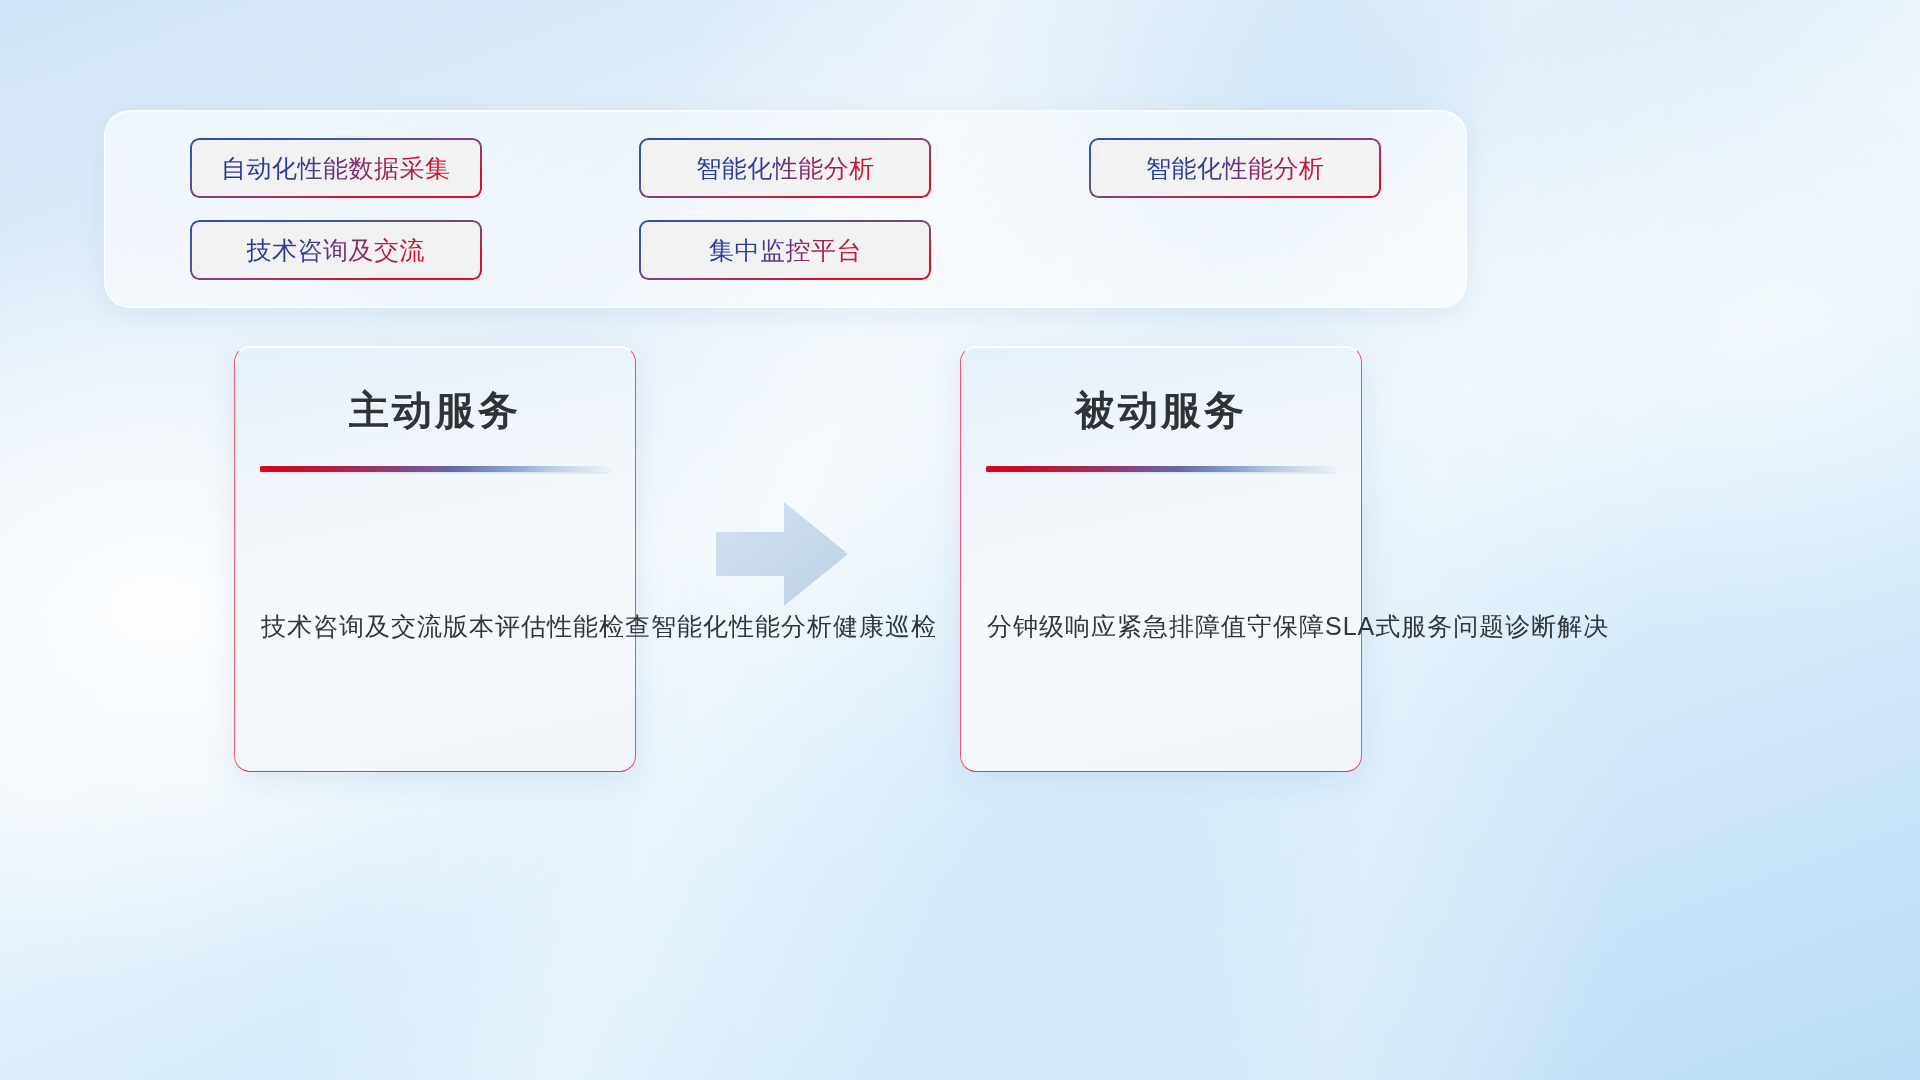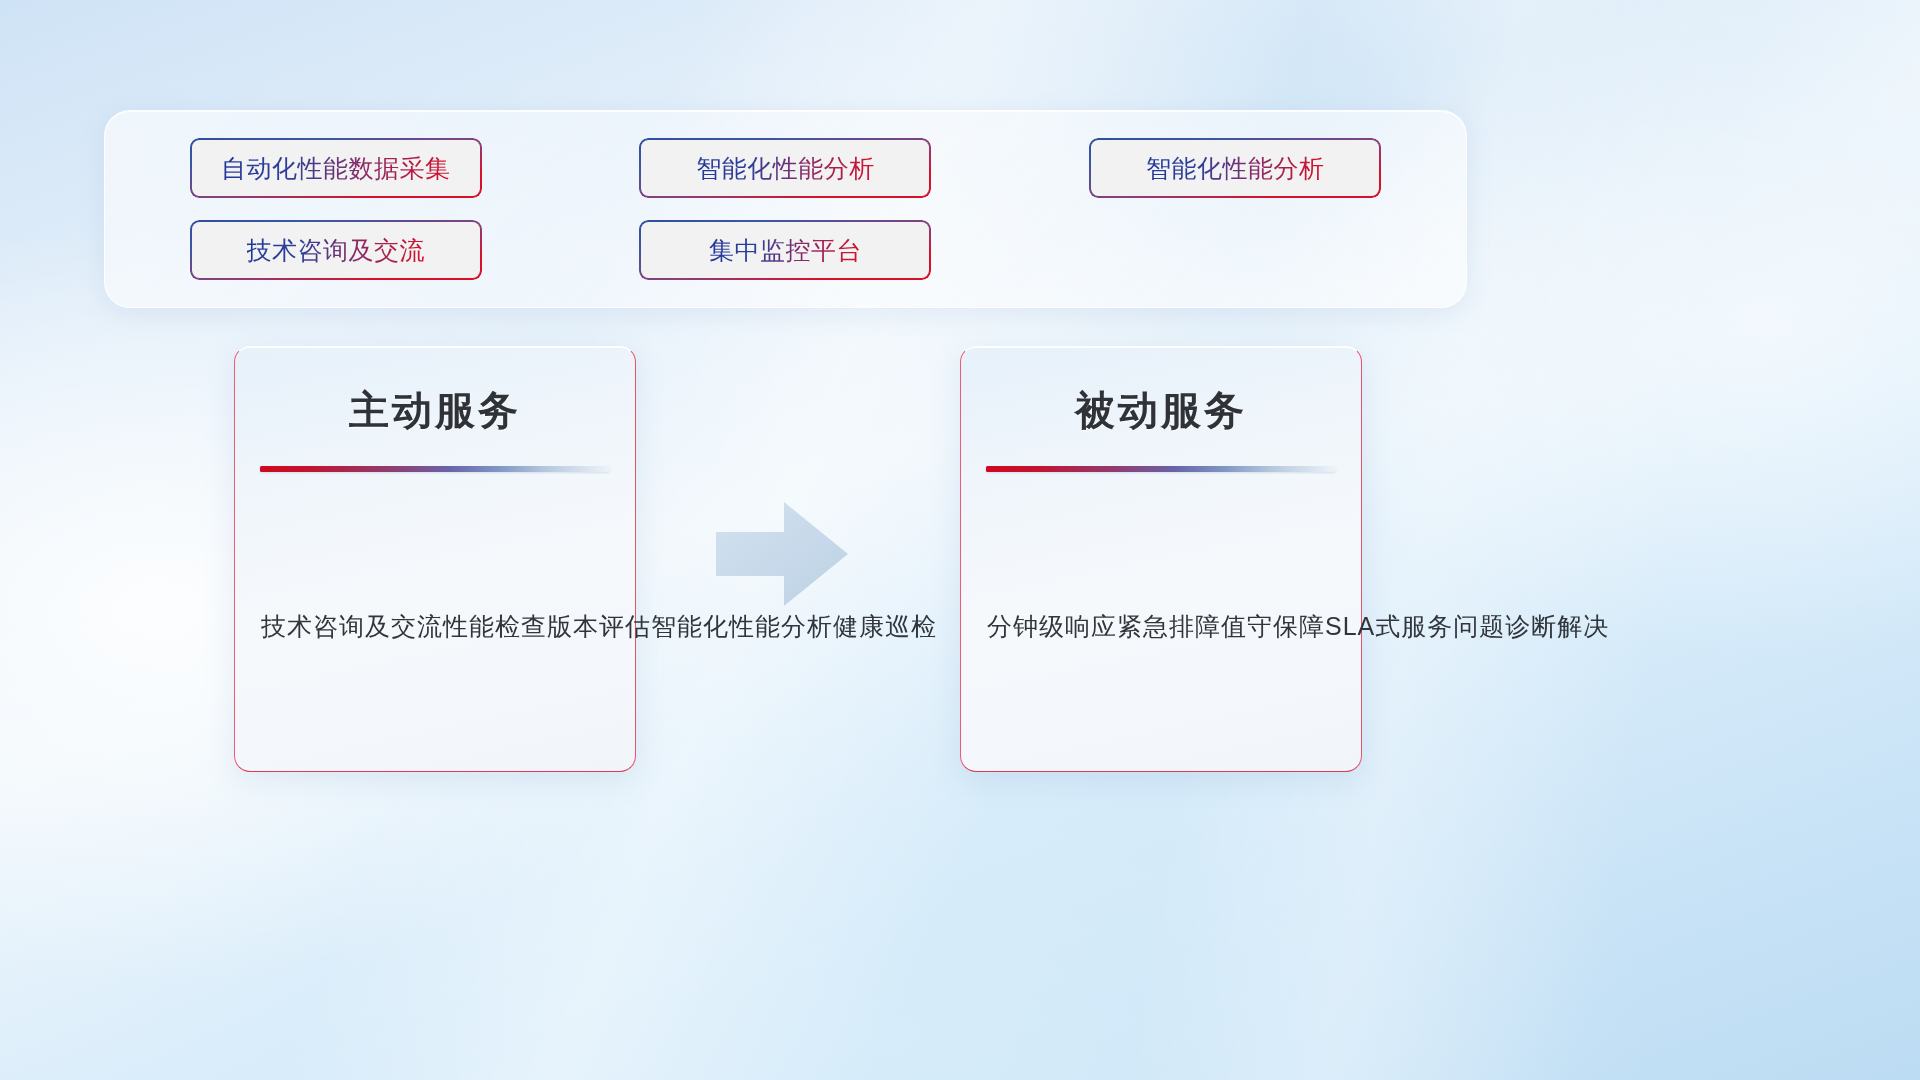--- a/index.html
+++ b/index.html
@@ -189,22 +189,22 @@
       <span class="tag-label">集中监控平台</span>
     </div>
 
   </div>
 
   <div class="card left">
     <div class="card-title">主动服务</div>
     <div class="divider"></div>
     <ul class="card-list">
       <li>技术咨询及交流</li>
+      <li>版本评估</li>
       <li>性能检查</li>
-      <li>版本评估</li>
       <li>智能化性能分析</li>
       <li>健康巡检</li>
     </ul>
   </div>
 
   <svg class="arrow" viewBox="0 0 132 112">
     <defs>
       <linearGradient id="arrowGrad" x1="0" y1="0" x2="1" y2="1">
         <stop offset="0%" stop-color="#cfdfee"></stop>
         <stop offset="55%" stop-color="#c3d6e8"></stop>

